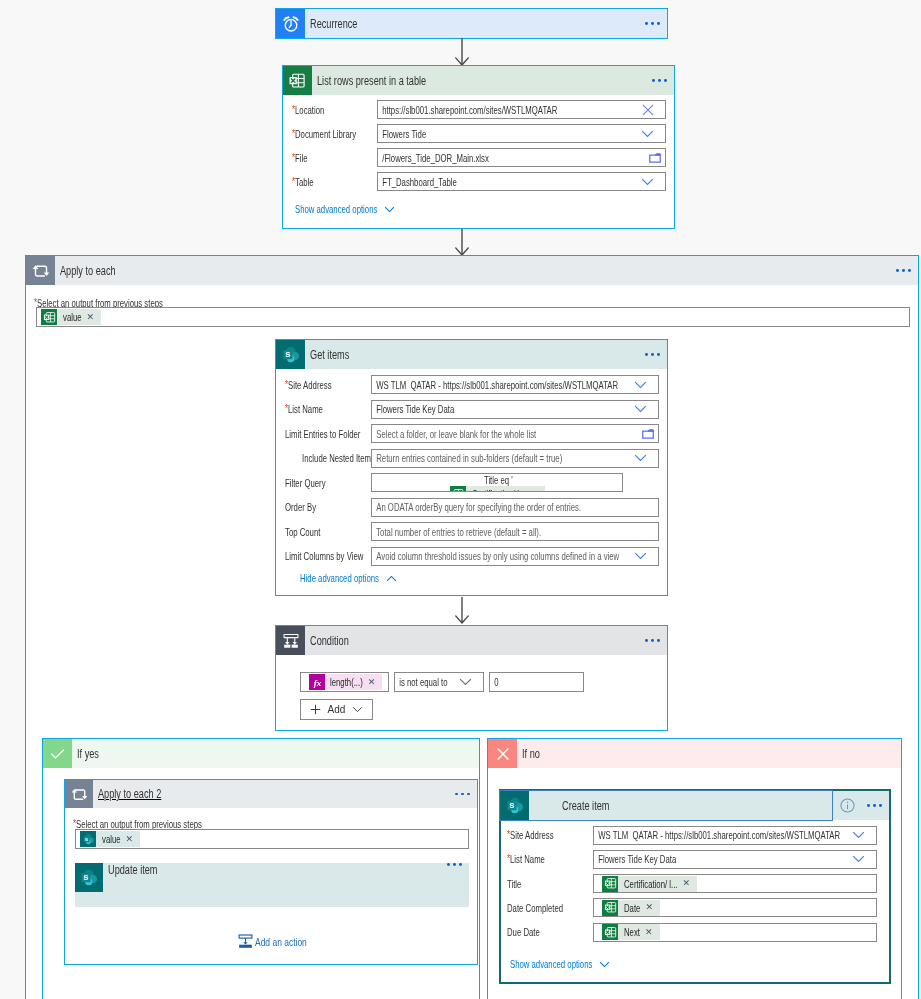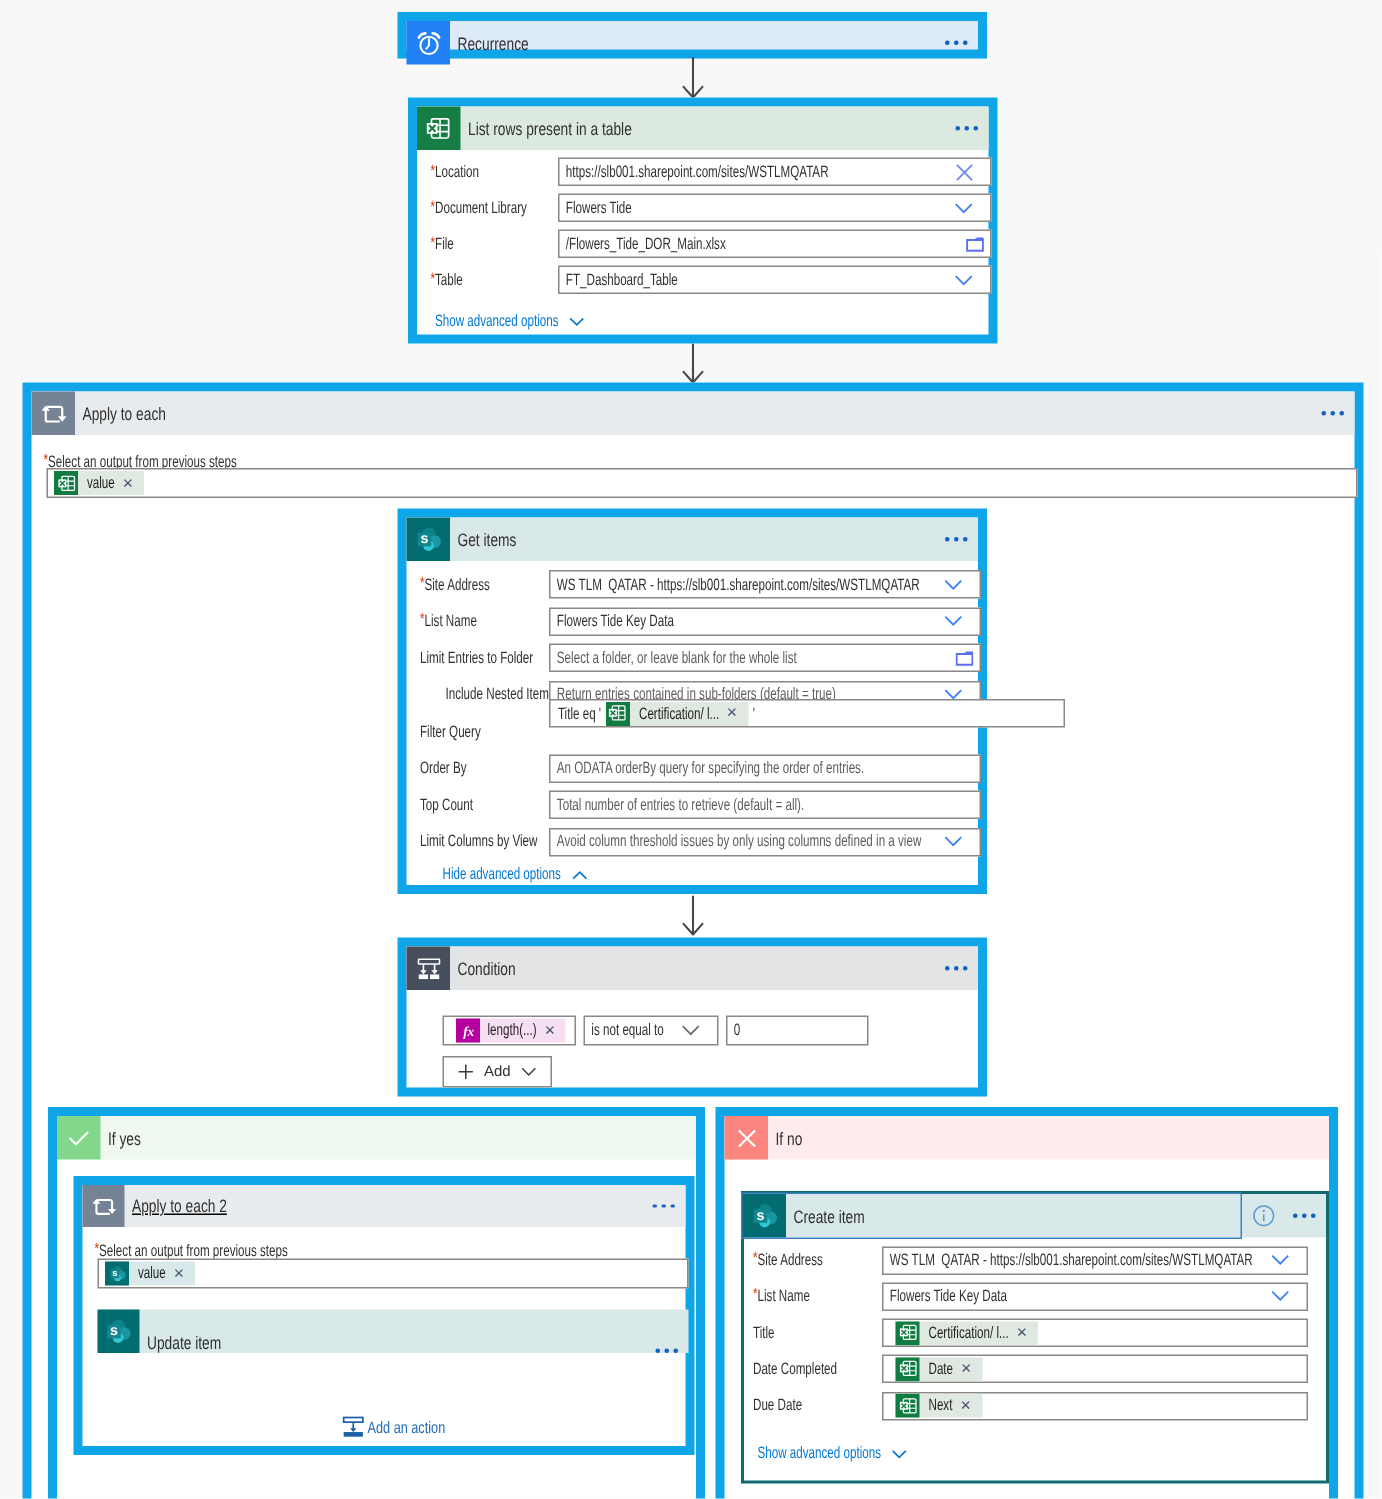--- a/index.html
+++ b/index.html
@@ -1,21 +1,21 @@
 <!DOCTYPE html>
 <html><head>
 <meta charset="utf-8">
 <style>
   html,body{margin:0;padding:0;}
   body{width:921px;height:999px;background:#f8f8f8;
        font-family:"Liberation Sans",sans-serif;
        overflow:hidden;position:relative;}
 
   
-  .card{position:absolute;background:#fff;border:6px solid #0ea5e9;box-sizing:border-box;}
+  .card{position:absolute;background:#fff;border:1px solid #0ea5e9;box-sizing:border-box;margin-left:10px;}
   .cardhead{display:flex;align-items:center;height:30px;box-sizing:border-box;}
   .iconsq{width:30px;height:30px;flex:0 0 30px;display:flex;align-items:center;justify-content:center;}
   .cardtitle{font-size:12px;color:#323130;margin-left:5px;display:inline-block;
              transform:scaleX(0.765);transform-origin:left center;white-space:nowrap;}
   .ellipsis{margin-left:auto;display:flex;gap:3.2px;align-items:center;padding-right:7px;}
   .ellipsis i{width:2.8px;height:2.8px;border-radius:50%;background:#1461c4;display:block;}
 
   
   .frow{position:absolute;display:flex;align-items:center;height:19px;}
   .flabel{font-size:11px;color:#323130;white-space:nowrap;display:inline-block;
@@ -276,21 +276,21 @@
         <span class="txt ph" style="margin-right: -79.6039px;">Return entries contained in sub-folders (default = true)</span>
         <span class="fi" style="margin-right:11px;">
           <svg width="13" height="8" viewBox="0 0 14 9">
             <path d="M1 1.3 7 7.3l6-6" stroke="#3b7ff5" stroke-width="1.3" fill="none"></path>
           </svg>
         </span>
       </div>
       <div class="frow" style="left:9px;top:133px;height:19px;">
         <span class="flabel" style="margin-right: -16.9533px;">Filter Query</span>
       </div>
-      <div class="fbox" style="left:95px;top:121px;width:344px;height:19px;">
+      <div class="fbox" style="left:95px;top:133px;width:252px;height:19px;flex-direction:column;">
         <span class="txt" style="padding-left: 7px; margin-right: -11.1093px;">Title eq '</span>
         <span class="token">
           <span class="tico" style="background:#107c41;">
             <svg width="13" height="13" viewBox="0.3 1.7 19.4 18.5">
               <use href="#ic-excel"></use>
             </svg>
           </span>
           <span class="tlabel" style="margin-right: -22.3647px;">Certification/ l...</span>
           <span class="tx">✕</span>
         </span>
@@ -412,21 +412,21 @@
         <span class="tico" style="background:#036c70;">
           <svg width="13" height="13" viewBox="0 0 20 20">
               <use href="#ic-sp"></use>
             </svg>
         </span>
         <span class="tlabel" style="margin-right: -7.75758px;">value</span>
         <span class="tx">✕</span>
       </span>
     </div>
 
-    <div style="position:absolute;left:10px;top:83px;width:394px;height:29px;background:#d9e9e9;display:flex;align-items:flex-end;">
+    <div style="position:absolute;left:10px;top:83px;width:394px;height:44px;background:#d9e9e9;display:flex;align-items:flex-start;">
       <div class="iconsq" style="background:#036c70;width:28px;flex:0 0 28px;height:29px;">
         <svg width="20" height="20" viewBox="0 0 20 20">
             <use href="#ic-sp"></use>
           </svg>
       </div>
       <div class="cardtitle" style="margin-right: -15.2052px;">Update item</div>
       <div class="ellipsis">
           <i></i>
           <i></i>
           <i></i>
@@ -449,21 +449,21 @@
   <div class="cardhead" style="height:29px;background:#fdeceb;">
     <div class="iconsq" style="background:#fb8680;width:29px;flex:0 0 29px;height:29px;">
       <svg width="18" height="18" viewBox="0 0 18 18">
           <path d="M3.6 3.6 14.4 14.4M14.4 3.6 3.6 14.4" stroke="#fff" stroke-width="1.45"></path>
         </svg>
     </div>
     <div class="cardtitle" style="margin-right: -5.48946px;">If no</div>
   </div>
 
   <div style="position:absolute;left:11px;top:50px;width:392px;height:195px;background:#fff;border:2px solid #106a70;box-sizing:border-box;">
-    <div style="position:absolute;left:0;top:0;right:0;height:29px;background:#d9e9e9;display:flex;align-items:center;">
+    <div style="position:absolute;left:0;top:0;right:0;height:29px;background:#d9e9e9;display:flex;align-items:center;gap:28px;">
       <div class="iconsq" style="background:#036c70;width:28px;flex:0 0 28px;height:29px;">
         <svg width="20" height="20" viewBox="0 0 20 20">
             <use href="#ic-sp"></use>
           </svg>
       </div>
       <div class="cardtitle" style="margin-right: -14.5773px;">Create item</div>
       <div style="margin-left:auto;display:flex;align-items:center;gap:12px;padding-right:7px;">
         <svg width="15" height="15" viewBox="0 0 16 16">
           <circle cx="8" cy="8" r="7" fill="none" stroke="#5b9bd5" stroke-width="1.1"></circle>
           <circle cx="8" cy="4.5" r=".85" fill="#5b9bd5"></circle>

